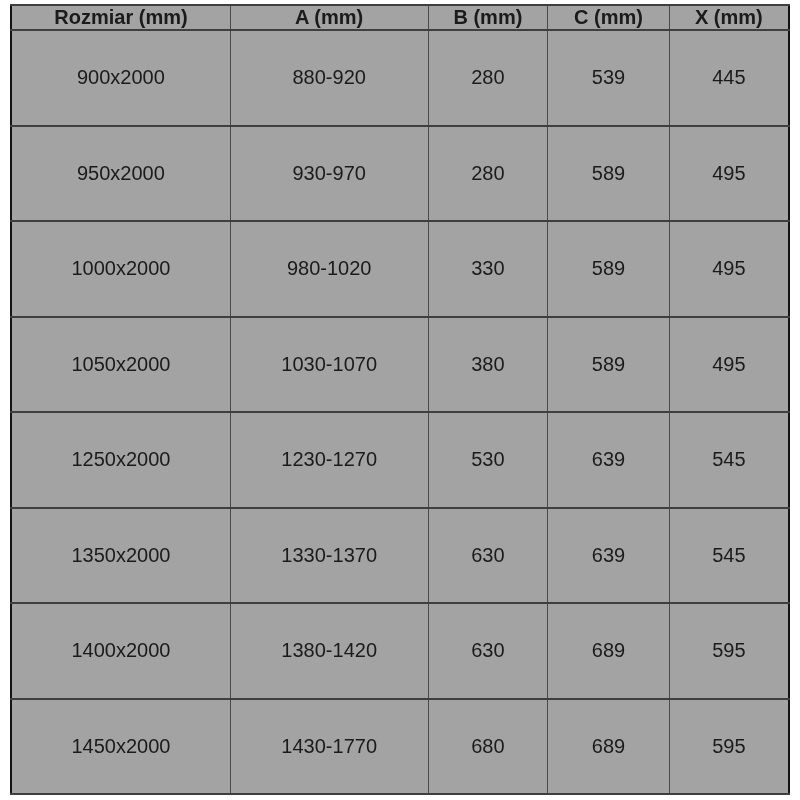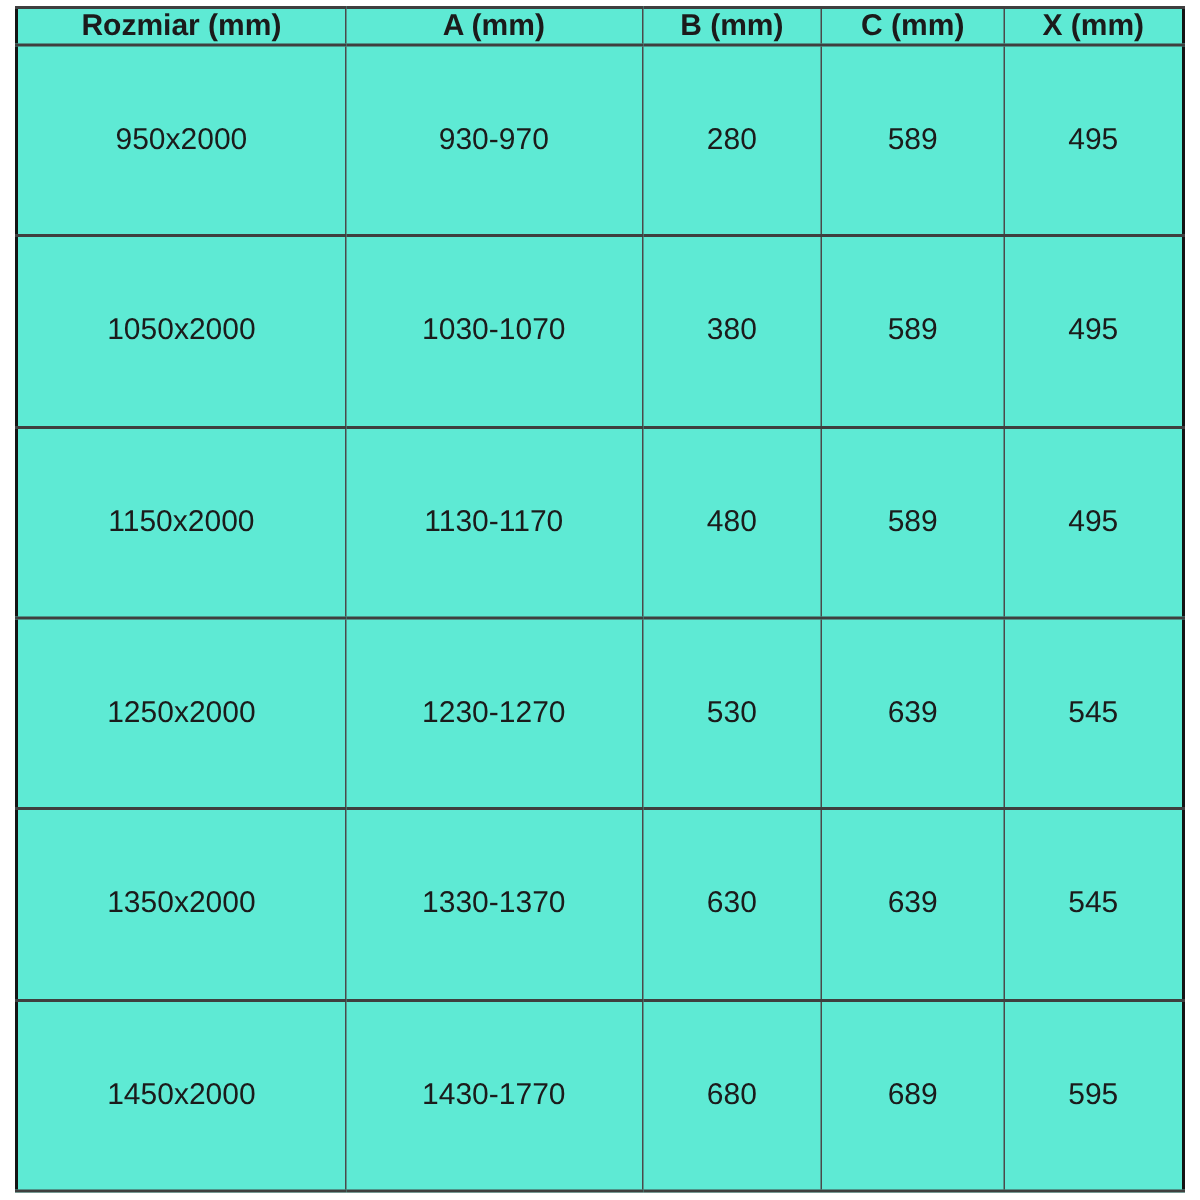--- a/index.html
+++ b/index.html
@@ -15,21 +15,21 @@
     box-sizing: border-box;
     width: 800px;
     height: 800px;
     padding: 4px 10px 5px 10px;
   }
   table.spec-table {
     width: 100%;
     height: 100%;
     border-collapse: collapse;
     table-layout: fixed;
-    background: #5eead4;
+    background: #a3a3a3;
     border: 2px solid #141414;
   }
   table.spec-table th,
   table.spec-table td {
     border-left: 1px solid #4a4a4a;
     border-right: 1px solid #4a4a4a;
     border-top: 2px solid #3f3f3f;
     border-bottom: 2px solid #3f3f3f;
     text-align: center;
     vertical-align: middle;
@@ -68,55 +68,69 @@
       <tr>
         <th>Rozmiar (mm)</th>
         <th>A (mm)</th>
         <th>B (mm)</th>
         <th>C (mm)</th>
         <th>X (mm)</th>
       </tr>
     </thead>
     <tbody>
       <tr>
+        <td>900x2000</td>
+        <td>880-920</td>
+        <td>280</td>
+        <td>539</td>
+        <td>445</td>
+      </tr>
+      <tr>
         <td>950x2000</td>
         <td>930-970</td>
         <td>280</td>
         <td>589</td>
         <td>495</td>
       </tr>
       <tr>
-        <td>1050x2000</td>
-        <td>1030-1070</td>
-        <td>380</td>
+        <td>1000x2000</td>
+        <td>980-1020</td>
+        <td>330</td>
         <td>589</td>
         <td>495</td>
       </tr>
       <tr>
-        <td>1150x2000</td>
-        <td>1130-1170</td>
-        <td>480</td>
+        <td>1050x2000</td>
+        <td>1030-1070</td>
+        <td>380</td>
         <td>589</td>
         <td>495</td>
       </tr>
       <tr>
         <td>1250x2000</td>
         <td>1230-1270</td>
         <td>530</td>
         <td>639</td>
         <td>545</td>
       </tr>
       <tr>
         <td>1350x2000</td>
         <td>1330-1370</td>
         <td>630</td>
         <td>639</td>
         <td>545</td>
       </tr>
       <tr>
+        <td>1400x2000</td>
+        <td>1380-1420</td>
+        <td>630</td>
+        <td>689</td>
+        <td>595</td>
+      </tr>
+      <tr>
         <td>1450x2000</td>
         <td>1430-1770</td>
         <td>680</td>
         <td>689</td>
         <td>595</td>
       </tr>
     </tbody>
   </table>
 </div>
 

